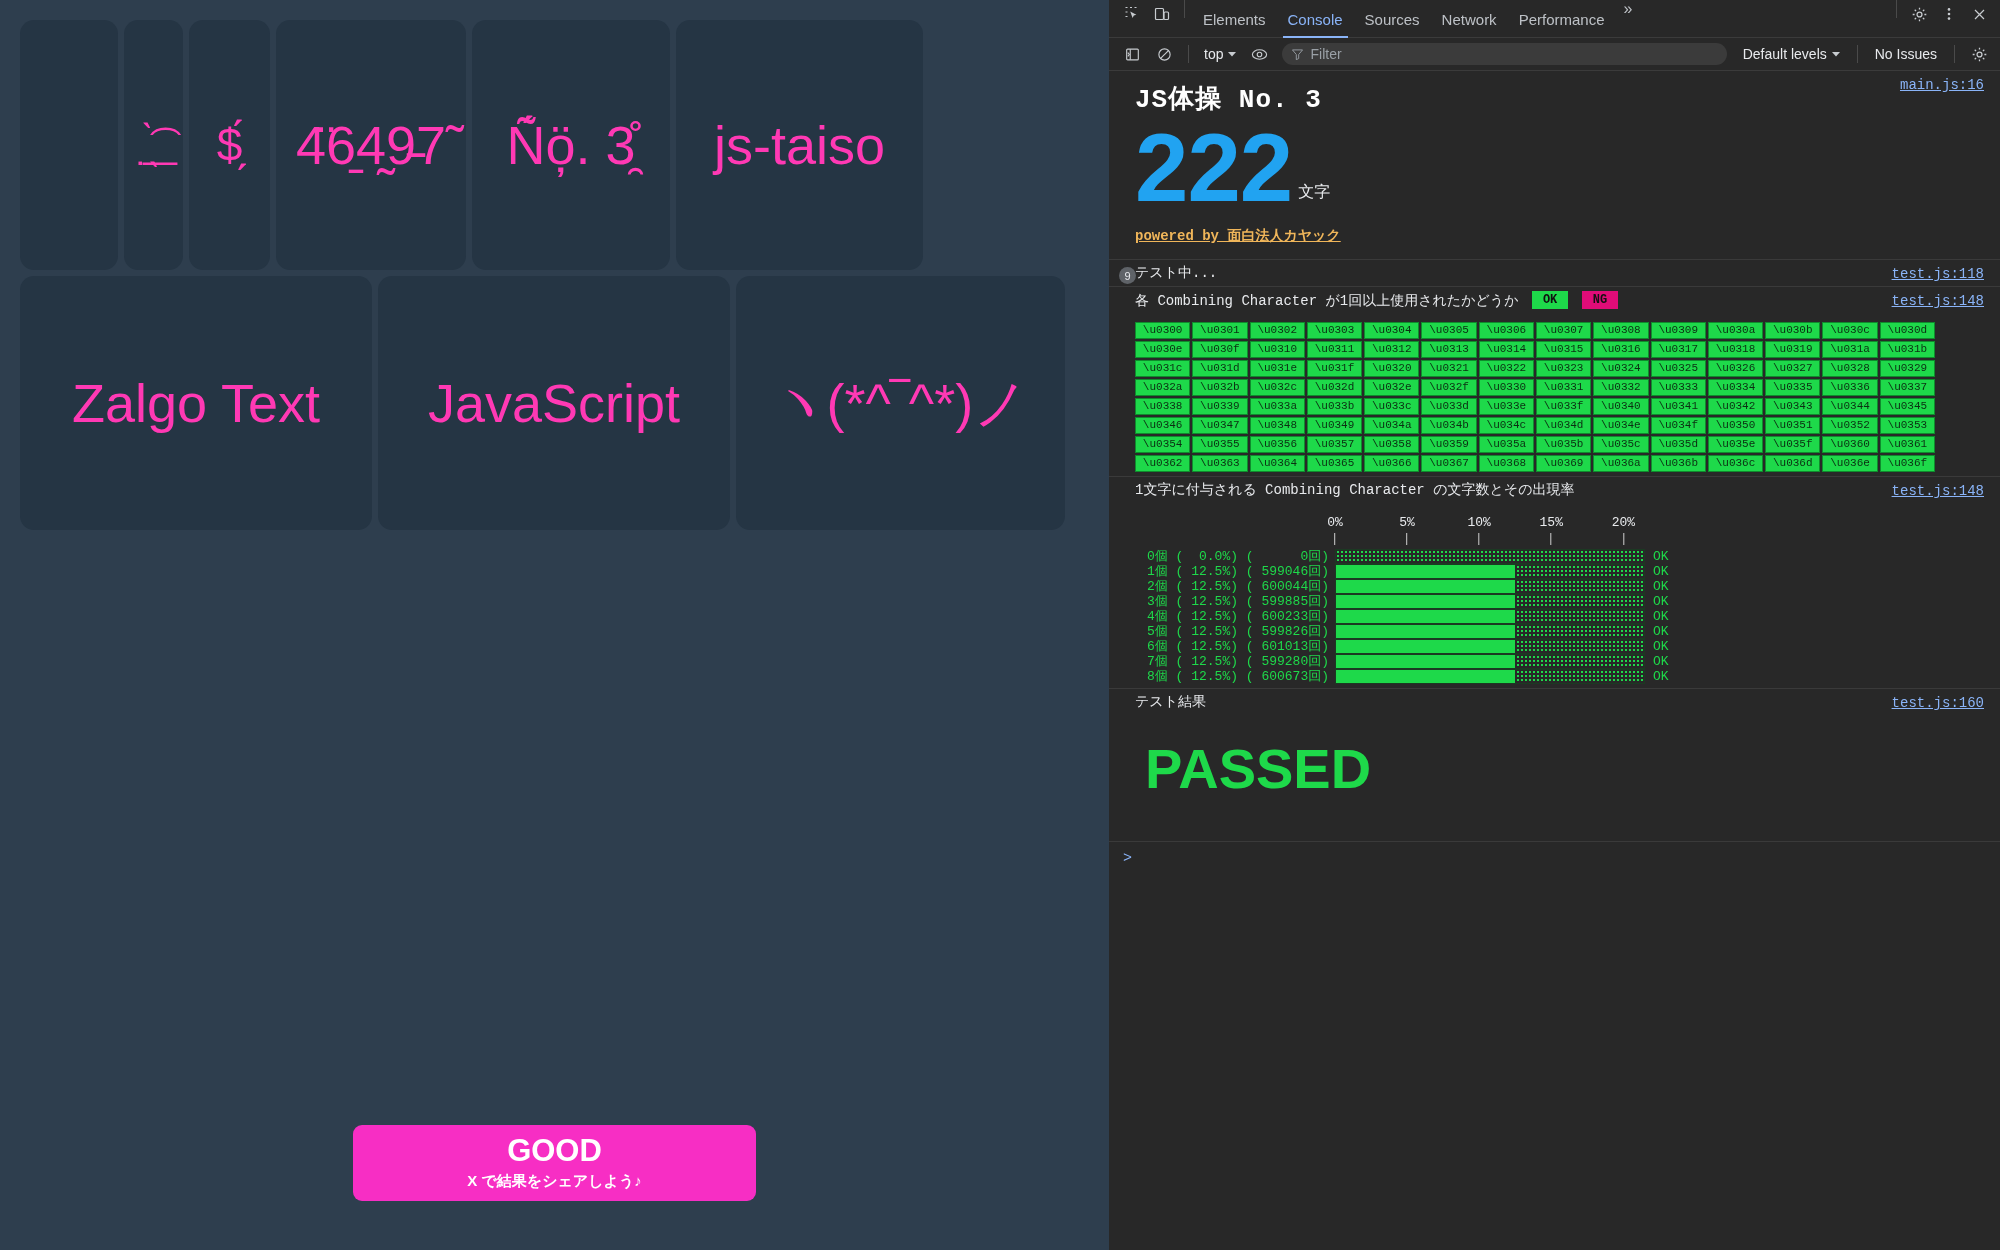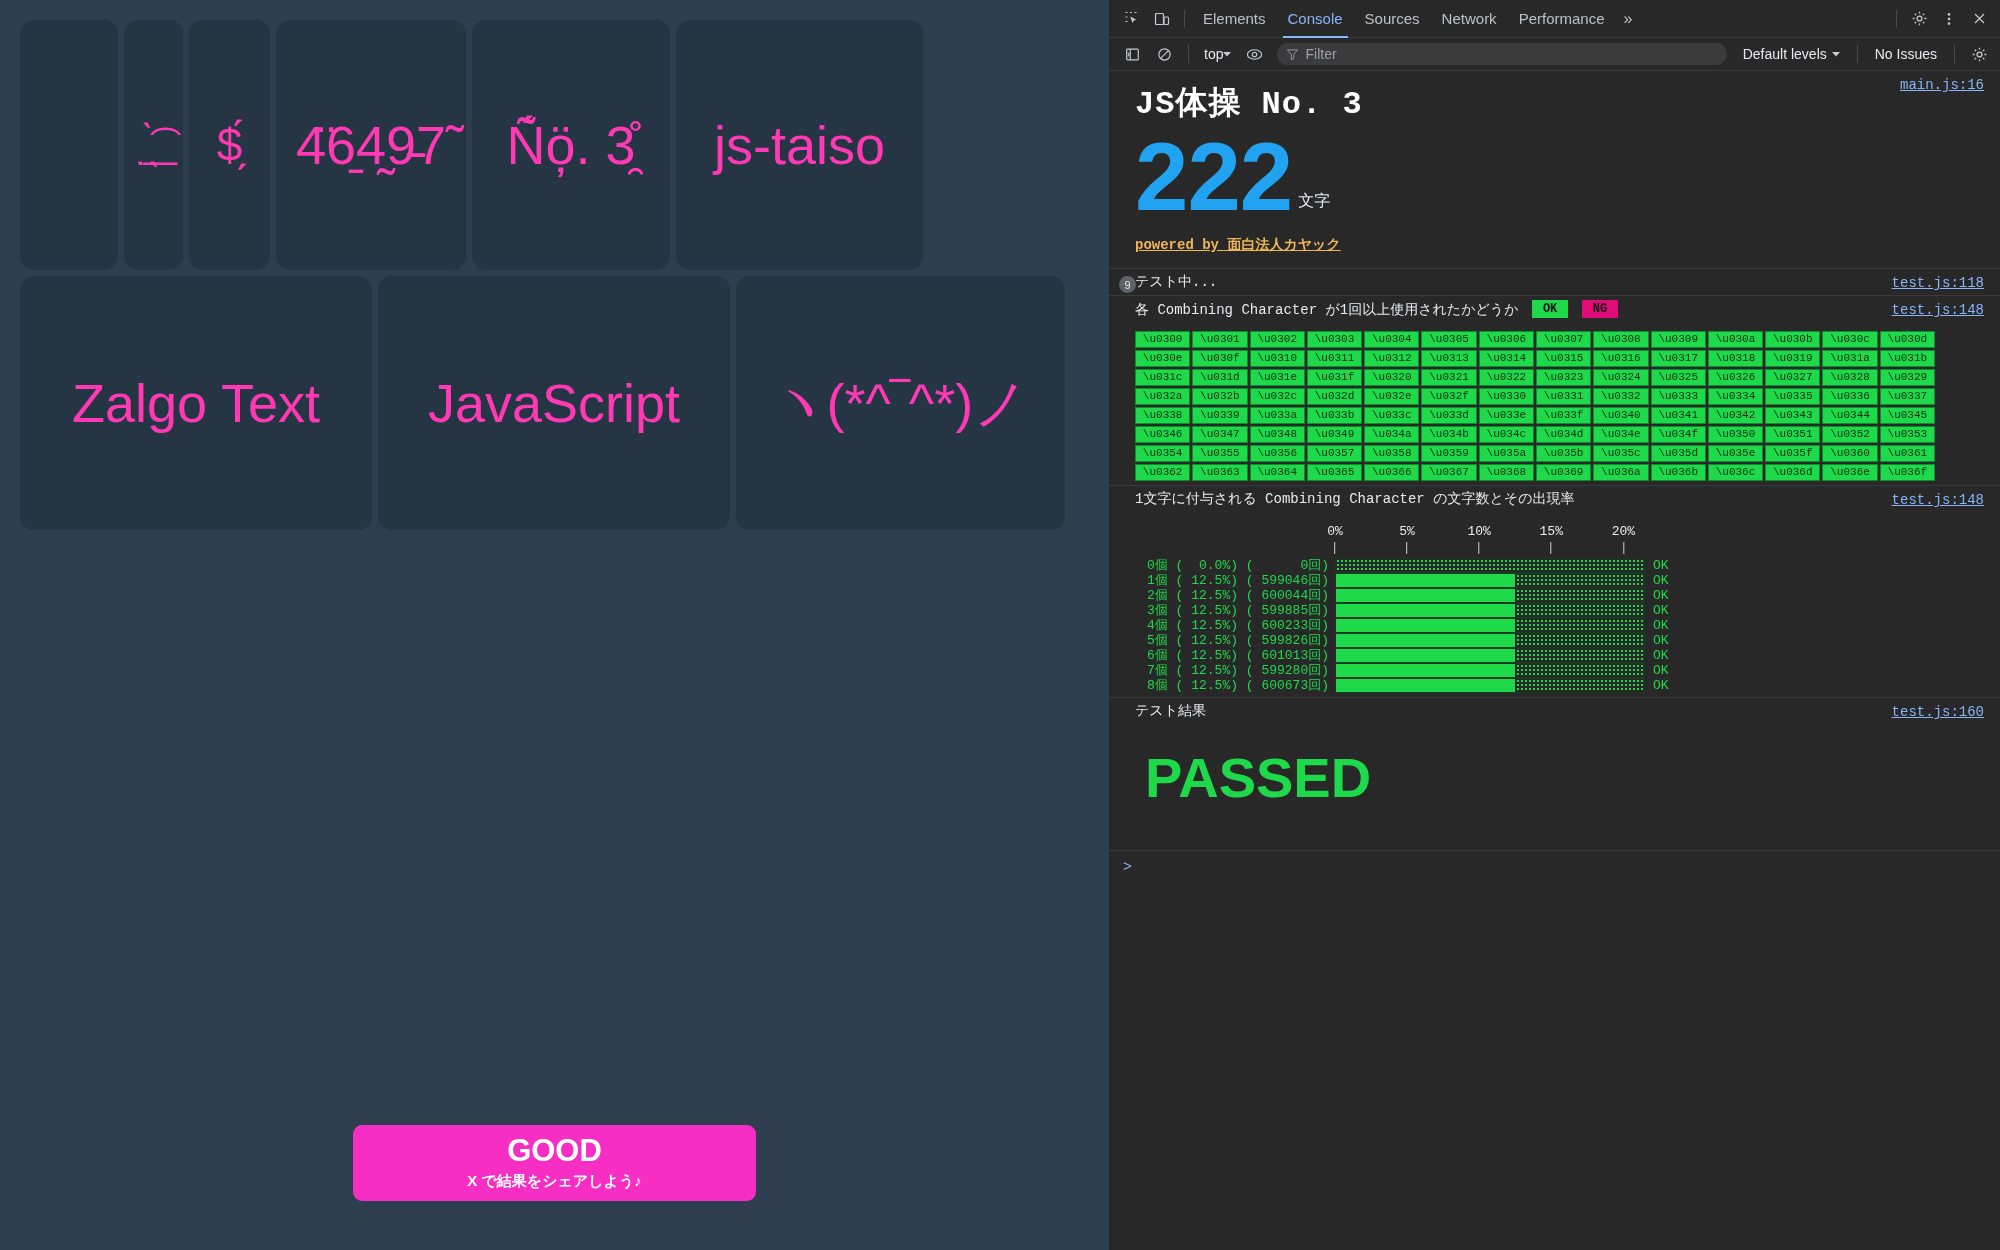--- a/index.html
+++ b/index.html
@@ -75,21 +75,21 @@
     display: flex;
     flex-direction: column;
     color: #e8eaed;
     font-family: "Liberation Sans", sans-serif;
     min-width: 0;
   }
   
   #dt-tabbar {
     height: 38px; min-height: 38px;
     background: #282828;
-    display: flex; align-items: center;
+    display: flex; 
     padding: 0 6px 0 8px;
     border-bottom: 1px solid #3b3b3b;
   }
   .dt-iconbtn {
     width: 30px; height: 28px;
     display: flex; align-items: center; justify-content: center;
     cursor: pointer; color: #c8ccd0; border-radius: 3px;
   }
   .dt-sep { width: 1px; height: 18px; background: #4a4a4a; margin: 0 7px; }
   .dt-tab {
@@ -109,21 +109,21 @@
   
   #dt-console-bar {
     height: 33px; min-height: 33px;
     background: #282828;
     display: flex; align-items: center;
     padding: 0 6px 0 8px;
     border-bottom: 1px solid #3b3b3b;
     gap: 2px;
   }
   .ctx-select {
-    display: flex; align-items: center; 
+    display: flex; align-items: center; gap: 5px;
     font-size: 14px; color: #e8eaed; padding: 0 6px;
     cursor: pointer;
   }
   #filter-box {
     flex: 1 1 auto;
     height: 22px;
     background: #3b3b3b;
     border-radius: 11px;
     display: flex; align-items: center;
     padding: 0 10px; gap: 7px;
@@ -160,21 +160,21 @@
   .src-link {
     position: absolute; right: 16px; top: 6px;
     color: #8ab4f8; font-family: "Liberation Mono", monospace;
     font-size: 14px; text-decoration: underline; cursor: pointer;
   }
 
   
   #hdr-block { padding: 10px 16px 14px 26px; position: relative; border-bottom: 1px solid #3a3a3a; }
   #hdr-title {
     font-family: "Liberation Mono", monospace;
-    font-size: 32px; font-weight: bold; color: #ffffff;
+    font-size: 26px; font-weight: bold; color: #ffffff;
     letter-spacing: 1px;
   }
   #hdr-count-row { display: flex; align-items: flex-end; margin-top: 6px; }
   #hdr-count {
     font-family: "Liberation Sans", sans-serif;
     font-size: 96px; font-weight: bold; color: #21a3f1;
     line-height: 0.95; letter-spacing: -1px;
   }
   #hdr-unit { font-size: 16px; color: #e8eaed; margin-left: 6px; margin-bottom: 10px; font-family: "Liberation Sans", sans-serif;}
   #hdr-powered {

